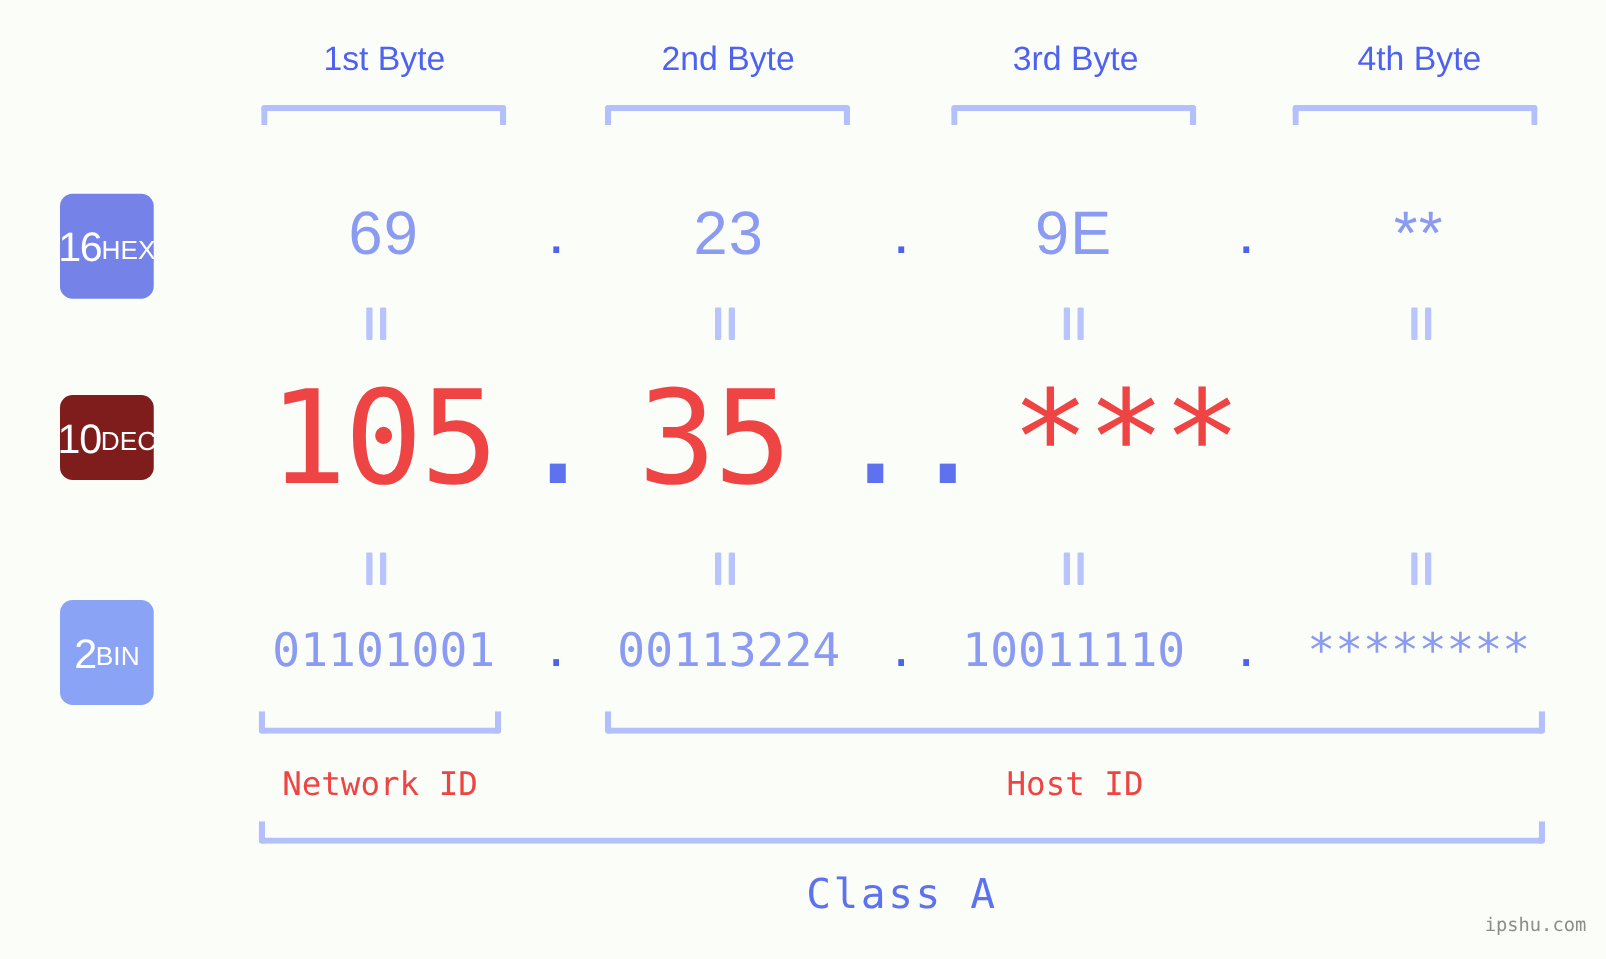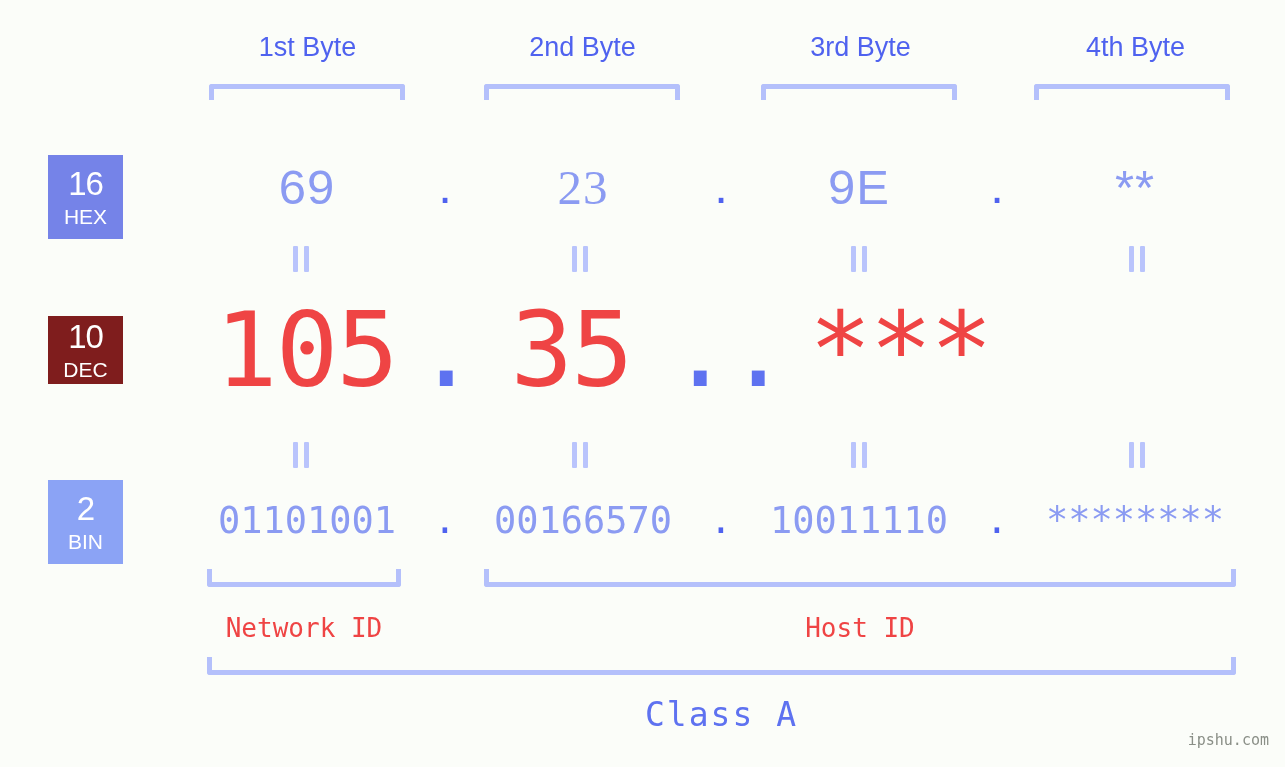--- a/index.html
+++ b/index.html
@@ -54,26 +54,26 @@
     box-sizing: border-box;
     border-bottom-left-radius: 3px;
     border-bottom-right-radius: 3px;
   }
 
   
   .badge {
     position: absolute;
     left: 48px;
     width: 75px;
-    border-radius: 0;
+    border-radius: 10px;
     color: #ffffff;
     text-align: center;
     font-family: "Liberation Sans", sans-serif;
     display: flex;
-    flex-direction: column;
+    flex-direction: row;
     align-items: center;
     justify-content: center;
     line-height: 1;
   }
   .badge .radix {
     font-size: 33px;
     font-weight: 400;
     letter-spacing: -1px;
   }
   .badge .bname {
@@ -218,21 +218,21 @@
     <span class="bname">DEC</span>
   </div>
   <div class="badge" id="badge-bin">
     <span class="radix">2</span>
     <span class="bname">BIN</span>
   </div>
 
   <div class="row" id="row-hex">
     <div class="cell" style="width:196px; margin-left:74px;">69</div>
     <div class="sep" style="width:80px;">.</div>
-    <div class="cell" style="width:196px;font-family:Liberation Serif, serif;">23</div>
+    <div class="cell" style="width:196px;">23</div>
     <div class="sep" style="width:80px;">.</div>
     <div class="cell" style="width:196px;">9E</div>
     <div class="sep" style="width:80px;">.</div>
     <div class="cell" style="width:196px;">**</div>
   </div>
 
   <div class="eq" style="left:291px; top:246px;">
       <i></i>
       <i></i>
     </div>
@@ -271,21 +271,21 @@
       <i></i>
     </div>
   <div class="eq" style="left:1127px; top:442px;">
       <i></i>
       <i></i>
     </div>
 
   <div class="row" id="row-bin">
     <div class="cell" style="width:196px; margin-left:74px;">01101001</div>
     <div class="sep" style="width:80px;">.</div>
-    <div class="cell" style="width:196px;">00166570</div>
+    <div class="cell" style="width:196px;">00113224</div>
     <div class="sep" style="width:80px;">.</div>
     <div class="cell" style="width:196px;">10011110</div>
     <div class="sep" style="width:80px;">.</div>
     <div class="cell" style="width:196px;">********</div>
   </div>
 
   <div class="bracket-bottom" style="left:207px; width:194px; top:569px;"></div>
   <div class="bracket-bottom" style="left:484px; width:752px; top:569px;"></div>
 
   <div class="id-label" style="left:207px; width:194px; top:613px;">Network ID</div>

